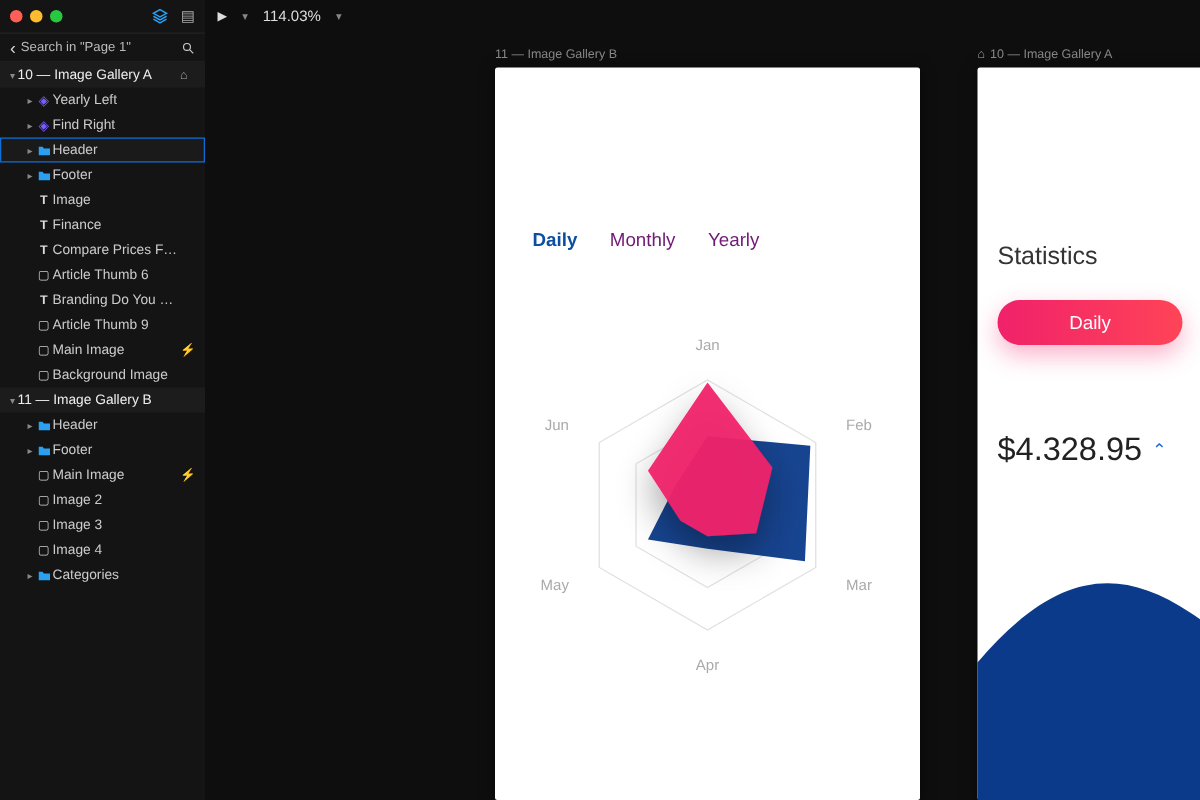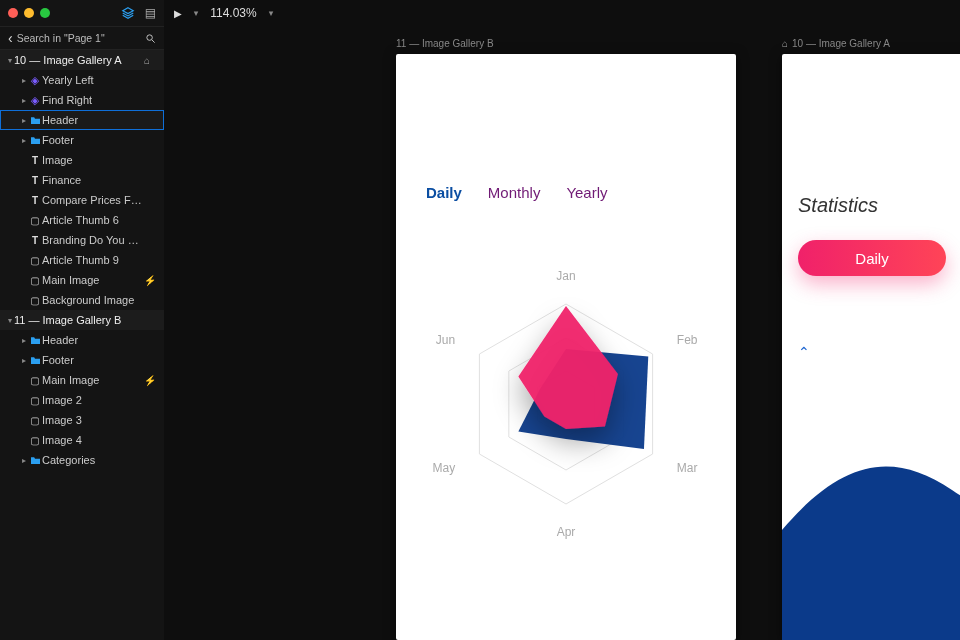--- a/index.html
+++ b/index.html
@@ -41,21 +41,21 @@
 .ab-a { left: 618px; top: 28px; width: 340px; height: 586px; }
 
 
 .abb-title { position: absolute; left: 30px; top: 80px; font-size: 22px; color: #222; }
 .abb-tabs { position: absolute; left: 30px; top: 130px; display: flex; gap: 26px; font-size: 15px; }
 .abb-tabs span { color: #701a75; }
 .abb-tabs span.active { color: #0b4ea2; font-weight: 600; }
 .radar-wrap { position: absolute; left: 0; top: 170px; width: 340px; height: 340px; }
 .radar-wrap svg { width: 100%; height: 100%; }
 .radar-label { font-size: 12px; fill: #aaa; }
-.aba-stats { position: absolute; left: 16px; top: 140px; font-size: 20px; color: #333; font-style: italic; }
+.aba-stats { position: absolute; left: 16px; top: 140px; font-size: 20px; color: #333; }
 .pillrow { position: absolute; left: 16px; top: 186px; display: flex; gap: 16px; }
 .pill { width: 148px; height: 36px; border-radius: 18px; display: flex; align-items: center; justify-content: center; font-size: 15px; }
 .pill.primary { background: linear-gradient(90deg,#f0216a,#ff4457); color: #fff; box-shadow: 0 8px 20px rgba(240,33,106,0.35); }
 .aba-amount { position: absolute; left: 16px; top: 290px; font-size: 26px; color: #222; display: flex; align-items: center; gap: 8px; }
 .caret-up { color: #1e66d0; font-size: 14px; }
 .wave { position: absolute; left: 0; bottom: 0; width: 100%; height: 240px; }
 .wave svg { width: 100%; height: 100%; display: block; }
 
 svg { overflow: visible; }
 </style>
@@ -314,20 +314,21 @@
 
       <div class="artboard ab-a">
 
         <div class="aba-stats">Statistics</div>
 
         <div class="pillrow">
           <div class="pill primary">Daily</div>
 
         </div>
         <div class="aba-amount">
+          <span>$4.328.95</span>
           <span class="caret-up">⌃</span>
         </div>
 
         <div class="wave">
           <svg viewBox="0 0 340 240" preserveAspectRatio="none">
             <path d="M0,130 C60,60 110,50 170,90 C230,130 280,170 340,150 L340,240 L0,240 Z" fill="#0b3a8a"></path>
           </svg>
         </div>
       </div>
     </div>

